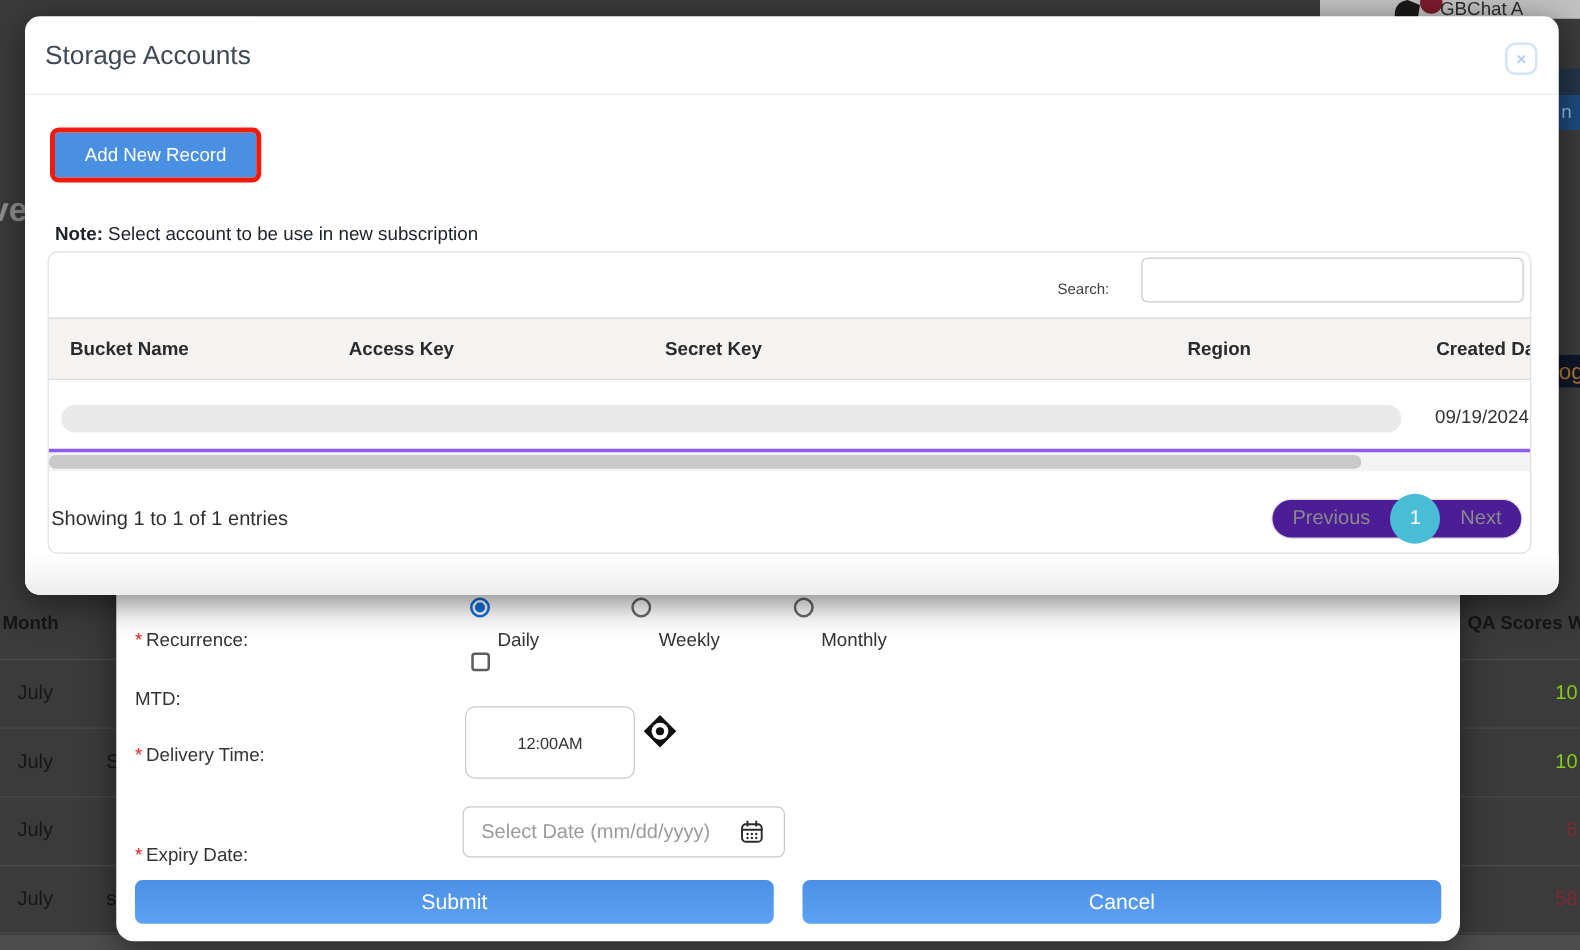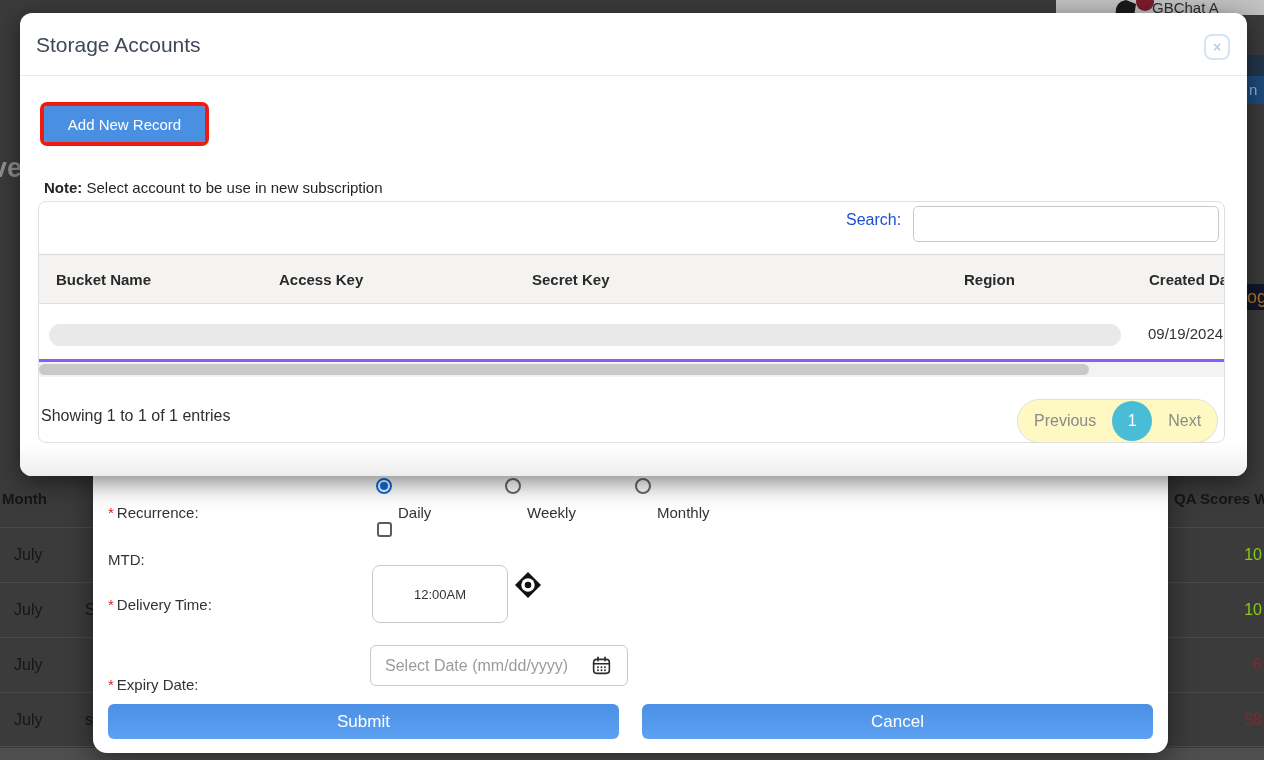--- a/index.html
+++ b/index.html
@@ -46,31 +46,31 @@
 
   
   .storage-modal { position:absolute; left:20px; top:13px; width:1227px; height:463px; background:#fff; border-radius:12px; box-shadow:0 6px 26px rgba(0,0,0,.5); z-index:10; overflow:hidden; }
   .sm-title { position:absolute; left:16px; top:20px; font-size:21px; color:#3f4857; }
   .sm-close { position:absolute; right:17px; top:21px; width:26px; height:26px; border:2px solid #d4e4f4; border-radius:8px; background:#fff; color:#b3cfec; font-size:14px; font-weight:bold; line-height:22px; text-align:center; cursor:pointer; }
   .sm-divider { position:absolute; left:0; top:62px; width:100%; height:1px; background:#e8eaed; }
   .sm-add { position:absolute; left:24px; top:93px; width:161px; height:36px; background:#4a90e2; border:none; outline:4px solid #ee1c0f; border-radius:3px; color:#fff; font-size:15px; font-family:"Liberation Sans",sans-serif; cursor:pointer; }
   .sm-note { position:absolute; left:24px; top:166px; font-size:15px; color:#212529; }
   .sm-note b { font-weight:bold; }
   .sm-card { position:absolute; left:18px; top:188px; width:1187px; height:242px; border:1px solid #dfdfdf; border-radius:8px; background:#fff; overflow:hidden; }
-  .sm-search-label { position:absolute; left:807px; top:9px; font-size:16px; color:#1d4ed8; }
+  .sm-search-label { position:absolute; left:807px; top:22px; font-size:12px; color:#404040; }
   .sm-search-input { position:absolute; left:874px; top:4px; width:306px; height:36px; border:1px solid #c9c9c9; border-radius:5px; padding:0 10px; font-size:15px; font-family:"Liberation Sans",sans-serif; }
   .sm-thead { position:absolute; left:0; top:52px; width:100%; height:50px; background:#f4f3f1; border-top:1px solid #d9d9d9; border-bottom:1px solid #dedede; }
   .sm-th { position:absolute; top:0; font-size:15px; font-weight:bold; color:#2a2a2a; line-height:50px; white-space:nowrap; }
   .sm-tbody-row { position:absolute; left:0; top:103px; width:100%; height:57px; border-bottom:3px solid #8b5cf6; }
   .sm-redact { position:absolute; left:10px; top:19px; width:1072px; height:22px; background:#e9e9e9; border-radius:11px; }
   .sm-date { position:absolute; left:1109px; top:20px; font-size:15px; color:#333; white-space:nowrap; }
   .sm-scroll { position:absolute; left:0; top:160px; width:100%; height:15px; background:#f3f3f3; }
   .sm-thumb { position:absolute; left:0; top:2px; width:1050px; height:11px; background:#c9c9c9; border-radius:6px; }
   .sm-showing { position:absolute; left:2px; top:205px; font-size:16px; color:#2f2f2f; }
-  .sm-pager { position:absolute; left:978px; top:197px; height:44px; border:1px solid #e0e0e0; border-radius:22px; display:flex; align-items:center; background:#fef9c3; }
+  .sm-pager { position:absolute; left:978px; top:197px; height:32px; border:1px solid #e0e0e0; border-radius:22px; display:flex; align-items:center; background:#4c1d95; }
   .pg-btn { font-size:16px; color:#8a8a8a; padding:0 16px; cursor:pointer; background:none; border:none; font-family:"Liberation Sans",sans-serif; }
   .pg-num { width:40px; height:40px; border-radius:50%; background:#4abdd6; color:#fff; font-size:16px; display:flex; align-items:center; justify-content:center; cursor:pointer; }
   .sm-footer { position:absolute; left:0; bottom:0; width:100%; height:32px; background:linear-gradient(180deg,#ffffff 0%,#ededed 100%); }
 </style>
 </head>
 <body>
 
 <div class="screen">
 
   <div class="bg-topstrip">
@@ -160,21 +160,21 @@
     <div class="sm-note"><b>Note:</b><span> Select account to be use in new subscription</span></div>
 
     <div class="sm-card">
       <span class="sm-search-label">Search:</span>
       <input class="sm-search-input" value="" style="">
 
       <div class="sm-thead">
         <span class="sm-th" style="left:17px;">Bucket Name</span>
         <span class="sm-th" style="left:240px;">Access Key</span>
         <span class="sm-th" style="left:493px;">Secret Key</span>
-        <span class="sm-th" style="left:911px;margin-left:14px;">Region</span>
+        <span class="sm-th" style="left:911px;">Region</span>
         <span class="sm-th" style="left:1110px;">Created Dat</span>
       </div>
 
       <div class="sm-tbody-row">
         <div class="sm-redact"></div>
         <span class="sm-date">09/19/2024</span>
       </div>
 
       <div class="sm-scroll">
         <div class="sm-thumb"></div>

